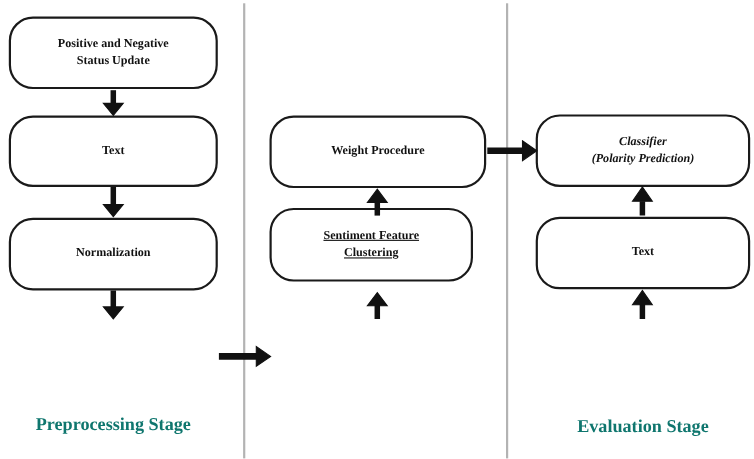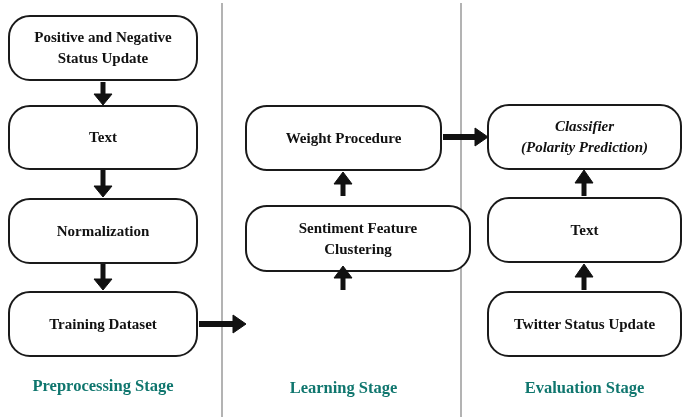--- a/index.html
+++ b/index.html
@@ -15,21 +15,21 @@
     position: absolute;
     box-sizing: border-box;
     background: #ffffff;
     border: 2px solid #1a1a1a;
     border-radius: 22px;
     display: flex;
     align-items: center;
     justify-content: center;
     text-align: center;
     font-weight: bold;
-    font-size: 15px;
+    font-size: 11px;
     line-height: 1.4;
     color: #111111;
     white-space: pre-line;
     padding: 4px 10px;
   }
   .stage-label {
     position: absolute;
     text-align: center;
     font-weight: bold;
     font-size: 16.5px;
@@ -54,32 +54,29 @@
 
 <div id="canvas">
 
   <div class="divider" style="left:221px;"></div>
   <div class="divider" style="left:460px;"></div>
 
   <div class="flow-box" style="left:8px;  top:15px;  width:190px; height:66px;">Positive and Negative
 Status Update</div>
   <div class="flow-box" style="left:8px;  top:105px; width:190px; height:65px;">Text</div>
   <div class="flow-box" style="left:8px;  top:198px; width:190px; height:66px;">Normalization</div>
-  <div class="flow-box" style="left:8px;  top:291px; width:190px; height:66px;">Training Dataset</div>
   <div class="stage-label" style="left:8px; top:376px; width:190px;">Preprocessing Stage</div>
 
   <div class="flow-box" style="left:245px; top:105px; width:197px; height:66px;">Weight Procedure</div>
-  <div class="flow-box" style="left:245px; top:205px; width:226px; height:67px;">Sentiment Feature
+  <div class="flow-box" style="left:245px; top:189px; width:185px; height:67px;text-decoration:underline;">Sentiment Feature
 Clustering</div>
-  <div class="stage-label" style="left:245px; top:378px; width:197px;">Learning Stage</div>
 
   <div class="flow-box" style="left:487px; top:104px; width:195px; height:66px;font-style:italic;">Classifier
 (Polarity Prediction)</div>
   <div class="flow-box" style="left:487px; top:197px; width:195px; height:66px;">Text</div>
-  <div class="flow-box" style="left:487px; top:291px; width:195px; height:66px;">Twitter Status Update</div>
   <div class="stage-label" style="left:487px; top:378px; width:195px;">Evaluation Stage</div>
 
   <svg id="arrows" viewBox="0 0 685 417" xmlns="http://www.w3.org/2000/svg">
 
     <g stroke="#111" fill="#111">
       <line x1="103" y1="82" x2="103" y2="95" stroke-width="5"></line>
       <polygon points="94,94 112,94 103,105" stroke-width="1"></polygon>
     </g>
     <g stroke="#111" fill="#111">
       <line x1="103" y1="170" x2="103" y2="187" stroke-width="5"></line>

